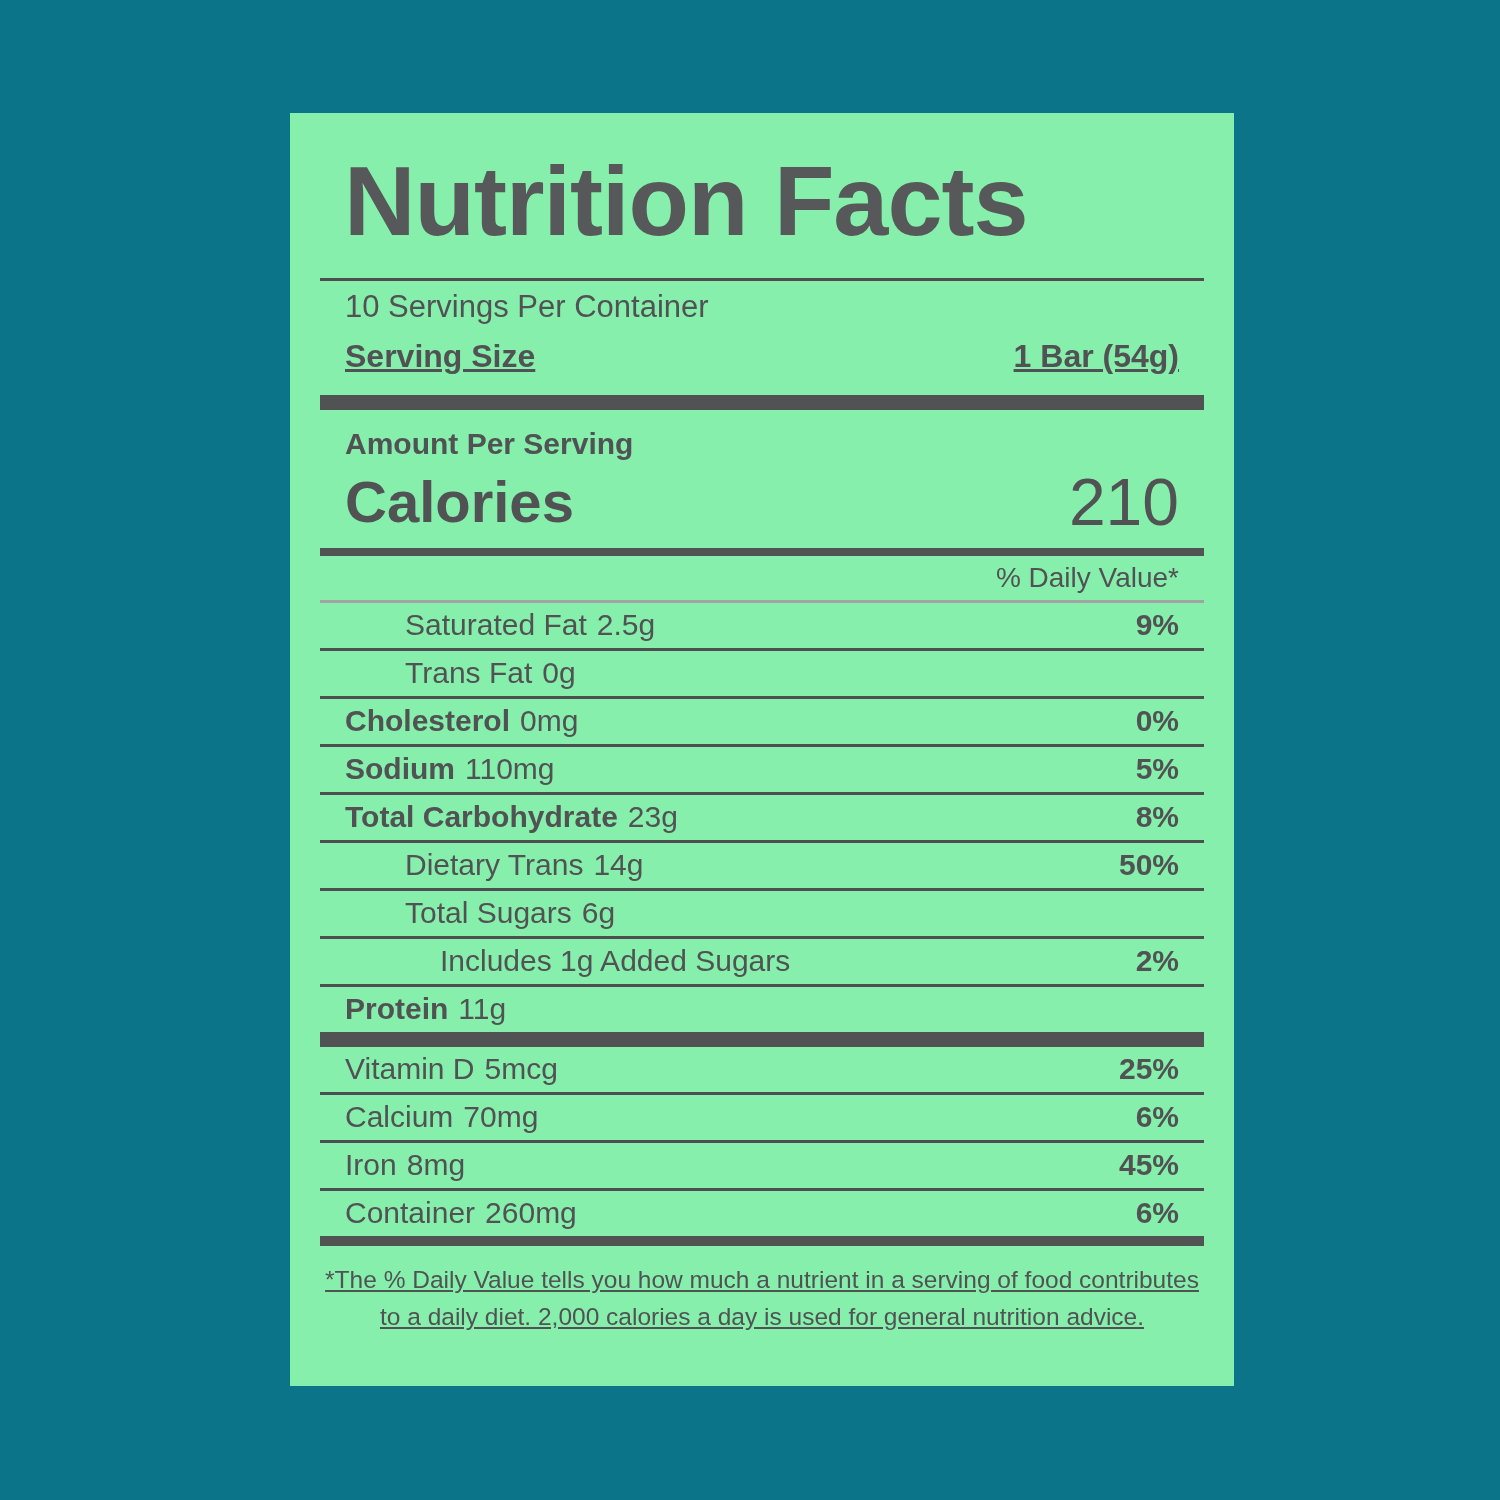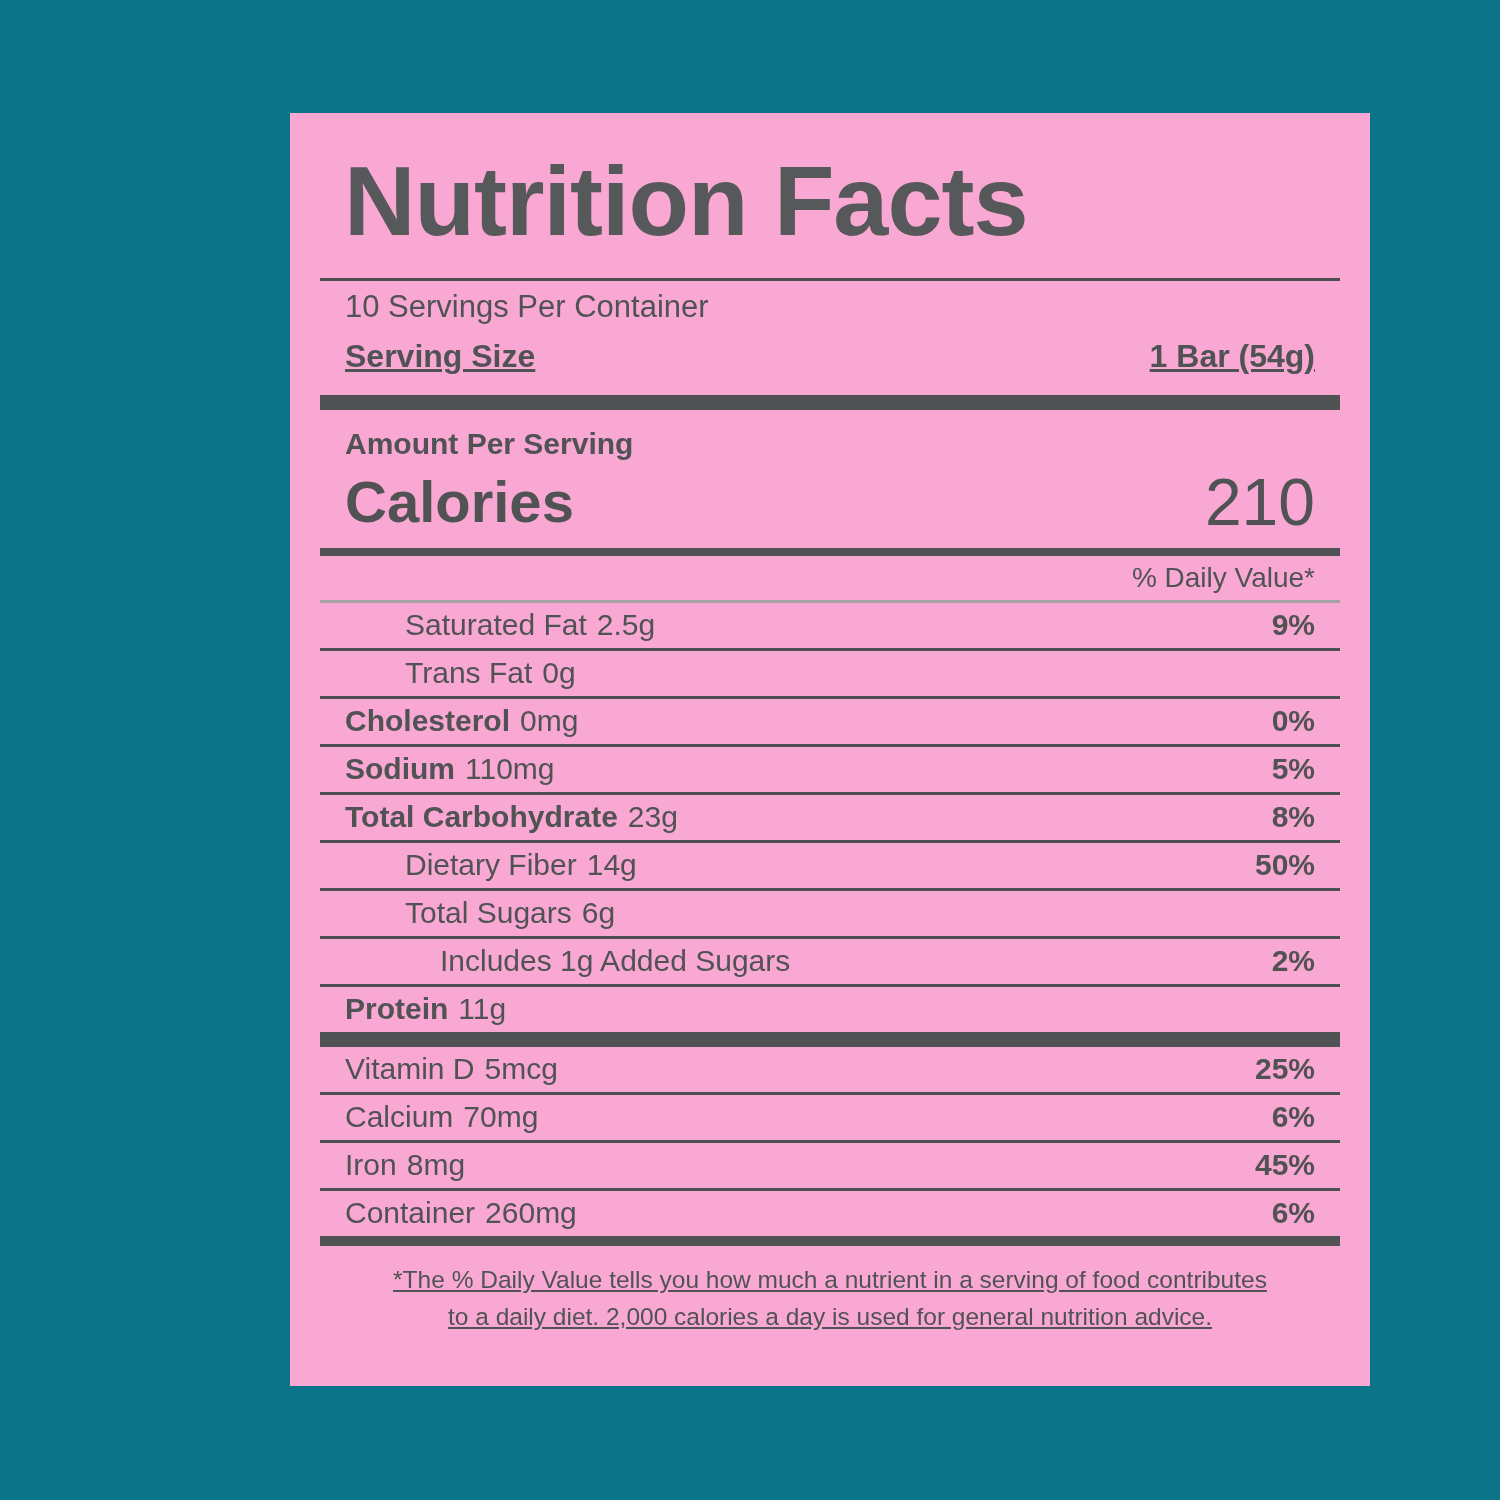--- a/index.html
+++ b/index.html
@@ -15,23 +15,23 @@
   .stage {
     position: relative;
     width: 1500px;
     height: 1500px;
     background: #0c7488;
   }
   .label-card {
     position: absolute;
     left: 290px;
     top: 113px;
-    width: 1080px;
+    width: 944px;
     height: 1273px;
-    background: #f9a8d4;
+    background: #86efac;
     box-sizing: border-box;
     padding: 36px 30px 0 30px;
   }
   .title {
     font-size: 99px;
     font-weight: 800;
     letter-spacing: -1px;
     line-height: 1.06;
     margin: 0 0 0 24px;
     color: #57585a;
@@ -201,21 +201,21 @@
         <div class="nrow bold-name">
           <span class="name-group">
             <span class="nname">Total Carbohydrate</span>
             <span class="namount">23g</span>
           </span>
           <span class="npct">8%</span>
         </div>
 
         <div class="nrow indent-1">
           <span class="name-group">
-            <span class="nname">Dietary Fiber</span>
+            <span class="nname">Dietary Trans</span>
             <span class="namount">14g</span>
           </span>
           <span class="npct">50%</span>
         </div>
 
         <div class="nrow indent-1">
           <span class="name-group">
             <span class="nname">Total Sugars</span>
             <span class="namount">6g</span>
           </span>

